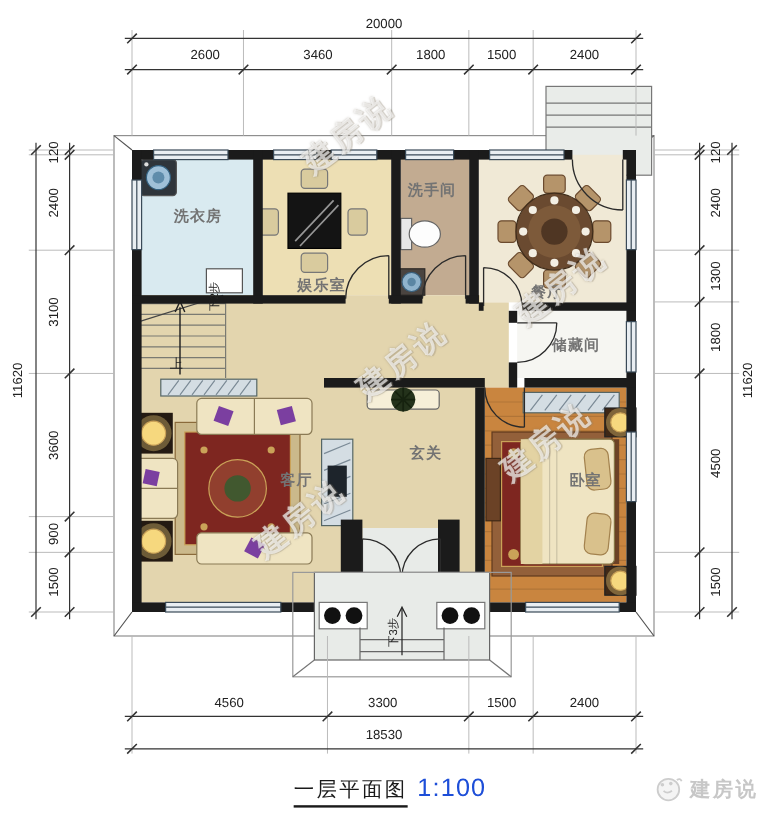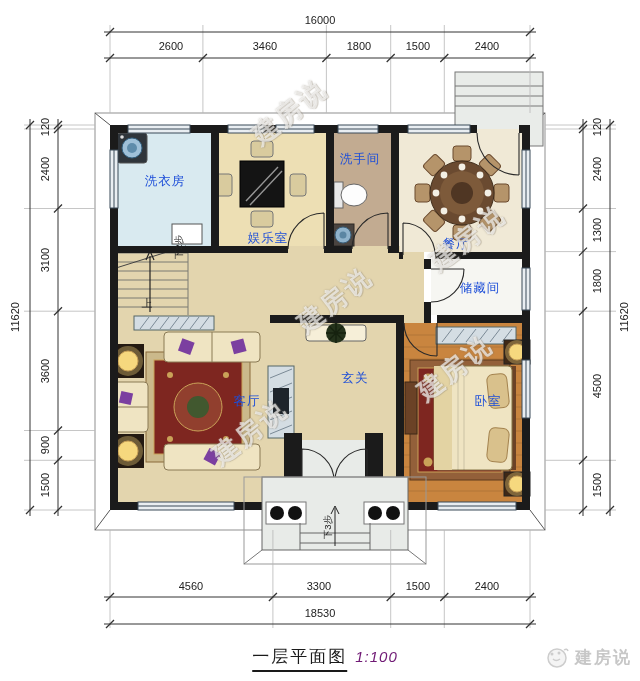--- a/index.html
+++ b/index.html
@@ -4,27 +4,27 @@
 <style>
   :root{
     --c-wall:#1b1b1b;
   }
   html,body{margin:0;padding:0;background:#fff;}
   body{font-family:"Liberation Sans",sans-serif;}
   #stage{position:relative;width:640px;height:681px;background:#fff;overflow:hidden;}
   #plan-svg{position:absolute;left:0;top:0;}
   .dim{position:absolute;font-size:11px;color:var(--c-dim-text,#222);text-align:center;line-height:12px;height:12px;white-space:nowrap;}
   .dim.v{transform:rotate(-90deg);}
-  .room-label{position:absolute;font-size:12.5px;color:#1d4ed8;letter-spacing:1px;transform:translate(-50%,-50%);white-space:nowrap;font-weight:400;}
+  .room-label{position:absolute;font-size:12.5px;color:#737373;letter-spacing:1px;transform:translate(-50%,-50%);white-space:nowrap;font-weight:700;}
   .anno{position:absolute;font-size:11px;color:#222;transform:translate(-50%,-50%);white-space:nowrap;}
   .anno.rot{transform:translate(-50%,-50%) rotate(-90deg);font-size:9.5px;}
   .watermark{position:absolute;font-size:26px;font-weight:bold;letter-spacing:3px;color:rgba(255,255,255,0.65);text-shadow:0 0 2px rgba(120,110,95,0.45),1px 1px 0 rgba(150,140,120,0.25);transform:translate(-50%,-50%) rotate(-38deg);white-space:nowrap;pointer-events:none;}
   #title-block{position:absolute;left:325px;top:645px;transform:translateX(-50%);display:flex;align-items:baseline;gap:8px;}
   #title-block .t-zh{font-size:17px;color:#1a1a1a;border-bottom:2px solid #1a1a1a;padding-bottom:2px;letter-spacing:2px;}
-  #title-block .t-scale{font-size:15px;color:#701a75;letter-spacing:1px;font-style:italic;}
+  #title-block .t-scale{font-size:21px;color:#1d4ed8;letter-spacing:1px;}
   #brand{position:absolute;right:8px;top:644px;display:flex;align-items:center;gap:5px;color:var(--c-brand-gray,#c7c7c7);font-size:17px;letter-spacing:2px;font-weight:bold;}
 </style>
 </head>
 <body>
 
 <div id="stage">
 
 <svg id="plan-svg" width="640" height="681" viewBox="0 0 640 681">
 
   <g>
@@ -265,21 +265,21 @@
       M106,62 l8,-8 M198.9,62 l8,-8 M322.4,62 l8,-8 M386.7,62 l8,-8 M440.3,62 l8,-8 M526,62 l8,-8
       M26,129 l8,-8 M26,514 l8,-8
       M54,129 l8,-8 M54,133 l8,-8 M54,212.5 l8,-8 M54,315.2 l8,-8 M54,434.5 l8,-8 M54,464.3 l8,-8 M54,514 l8,-8
       M579,129 l8,-8 M579,133 l8,-8 M579,212.5 l8,-8 M579,255.6 l8,-8 M579,315.2 l8,-8 M579,464.3 l8,-8 M579,514 l8,-8
       M606,129 l8,-8 M606,514 l8,-8
       M106,601 l8,-8 M268.9,601 l8,-8 M386.7,601 l8,-8 M440.3,601 l8,-8 M526,601 l8,-8
       M106,628 l8,-8 M526,628 l8,-8"></path>
   </g>
 </svg>
 
-<div class="dim" style="left:260px;top:14px;width:120px">16000</div>
+<div class="dim" style="left:260px;top:14px;width:120px">20000</div>
 <div class="dim" style="left:136px;top:40px;width:70px">2600</div>
 <div class="dim" style="left:230px;top:40px;width:70px">3460</div>
 <div class="dim" style="left:324px;top:40px;width:70px">1800</div>
 <div class="dim" style="left:383px;top:40px;width:70px">1500</div>
 <div class="dim" style="left:452px;top:40px;width:70px">2400</div>
 
 <div class="dim v" style="left:-17px;top:311px;width:64px">11620</div>
 <div class="dim v" style="left:13px;top:121px;width:64px">120</div>
 <div class="dim v" style="left:13px;top:163px;width:64px">2400</div>
 <div class="dim v" style="left:13px;top:254px;width:64px">3100</div>

